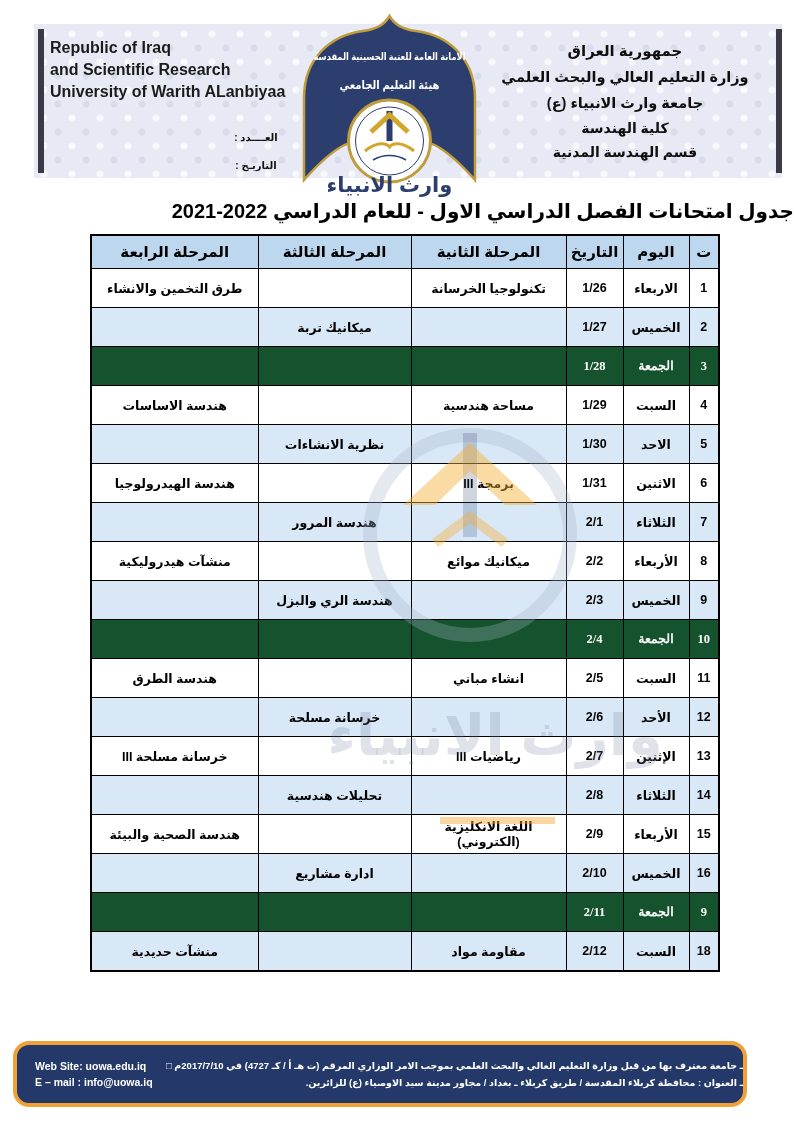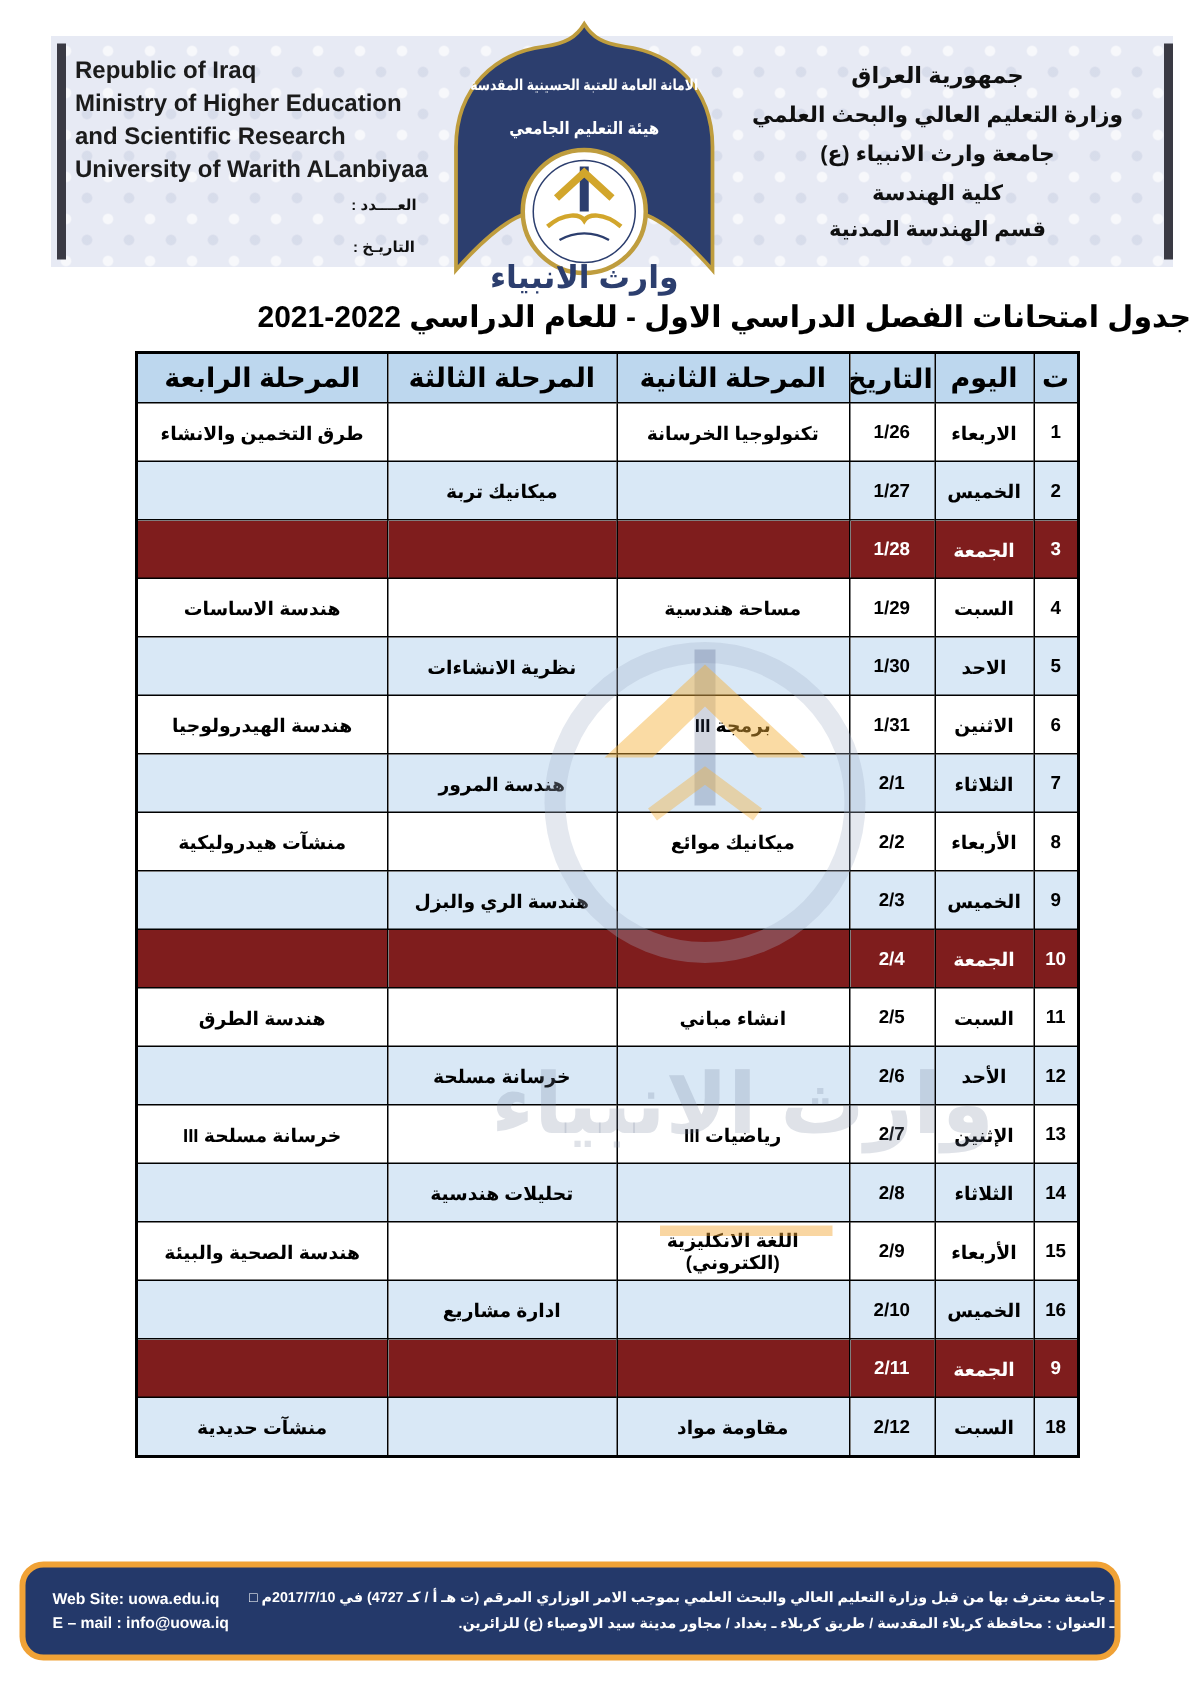--- a/index.html
+++ b/index.html
@@ -30,24 +30,24 @@
 
   
   .doc-title{position:absolute;left:0;top:199px;width:100%;text-align:right;direction:rtl;
     font-size:20px;font-weight:bold;color:#000;}
 
   
   .exam-table{position:absolute;left:90px;top:234px;width:628px;border-collapse:collapse;
     direction:rtl;z-index:1;border:2px solid #000;table-layout:fixed;}
   .exam-table th,.exam-table td{border:1px solid #000;text-align:center;vertical-align:middle;
     font-weight:bold;color:#000;overflow:hidden;}
-  .exam-table th{height:30px;background:#bdd7ee;font-size:18px;}
+  .exam-table th{height:30px;background:#bdd7ee;font-size:15px;}
   .exam-table td{height:38px;font-size:12.5px;padding:0 3px;background:#fff;}
   .exam-table tr.row-blue td{background:#d9e8f6;}
-  .exam-table tr.row-black td{background:#7f1d1d;color:#fff;}
+  .exam-table tr.row-black td{background:#14532d;color:#fff;font-family:Liberation Serif, serif;}
 
   
   .watermark{position:absolute;left:285px;top:425px;width:420px;height:430px;z-index:2;pointer-events:none;}
 
   
   .page-footer{position:absolute;left:13px;top:1041px;width:734px;height:66px;box-sizing:border-box;
     background:#24396a;border:4px solid #f0a236;border-radius:16px;display:flex;align-items:center;
     color:#fff;z-index:4;}
   .f-contact{width:218px;padding-left:18px;font-size:10.5px;line-height:16px;font-weight:bold;text-align:left;}
   .f-notes{flex:1;direction:rtl;text-align:right;font-size:9.5px;line-height:17px;font-weight:bold;
@@ -57,21 +57,20 @@
 <body>
 
 <div class="page">
 
   <div class="letterhead">
     <div class="edge-bar left"></div>
     <div class="edge-bar right"></div>
 
     <div class="en-block">
       <div>Republic of Iraq</div>
-      <div>Ministry of Higher Education</div>
       <div>and Scientific Research</div>
       <div>University of Warith ALanbiyaa</div>
     </div>
 
     <div class="issue-block">
       <div>العــــدد :</div>
       <div>التاريـخ :</div>
     </div>
 
     <div class="ar-block">

